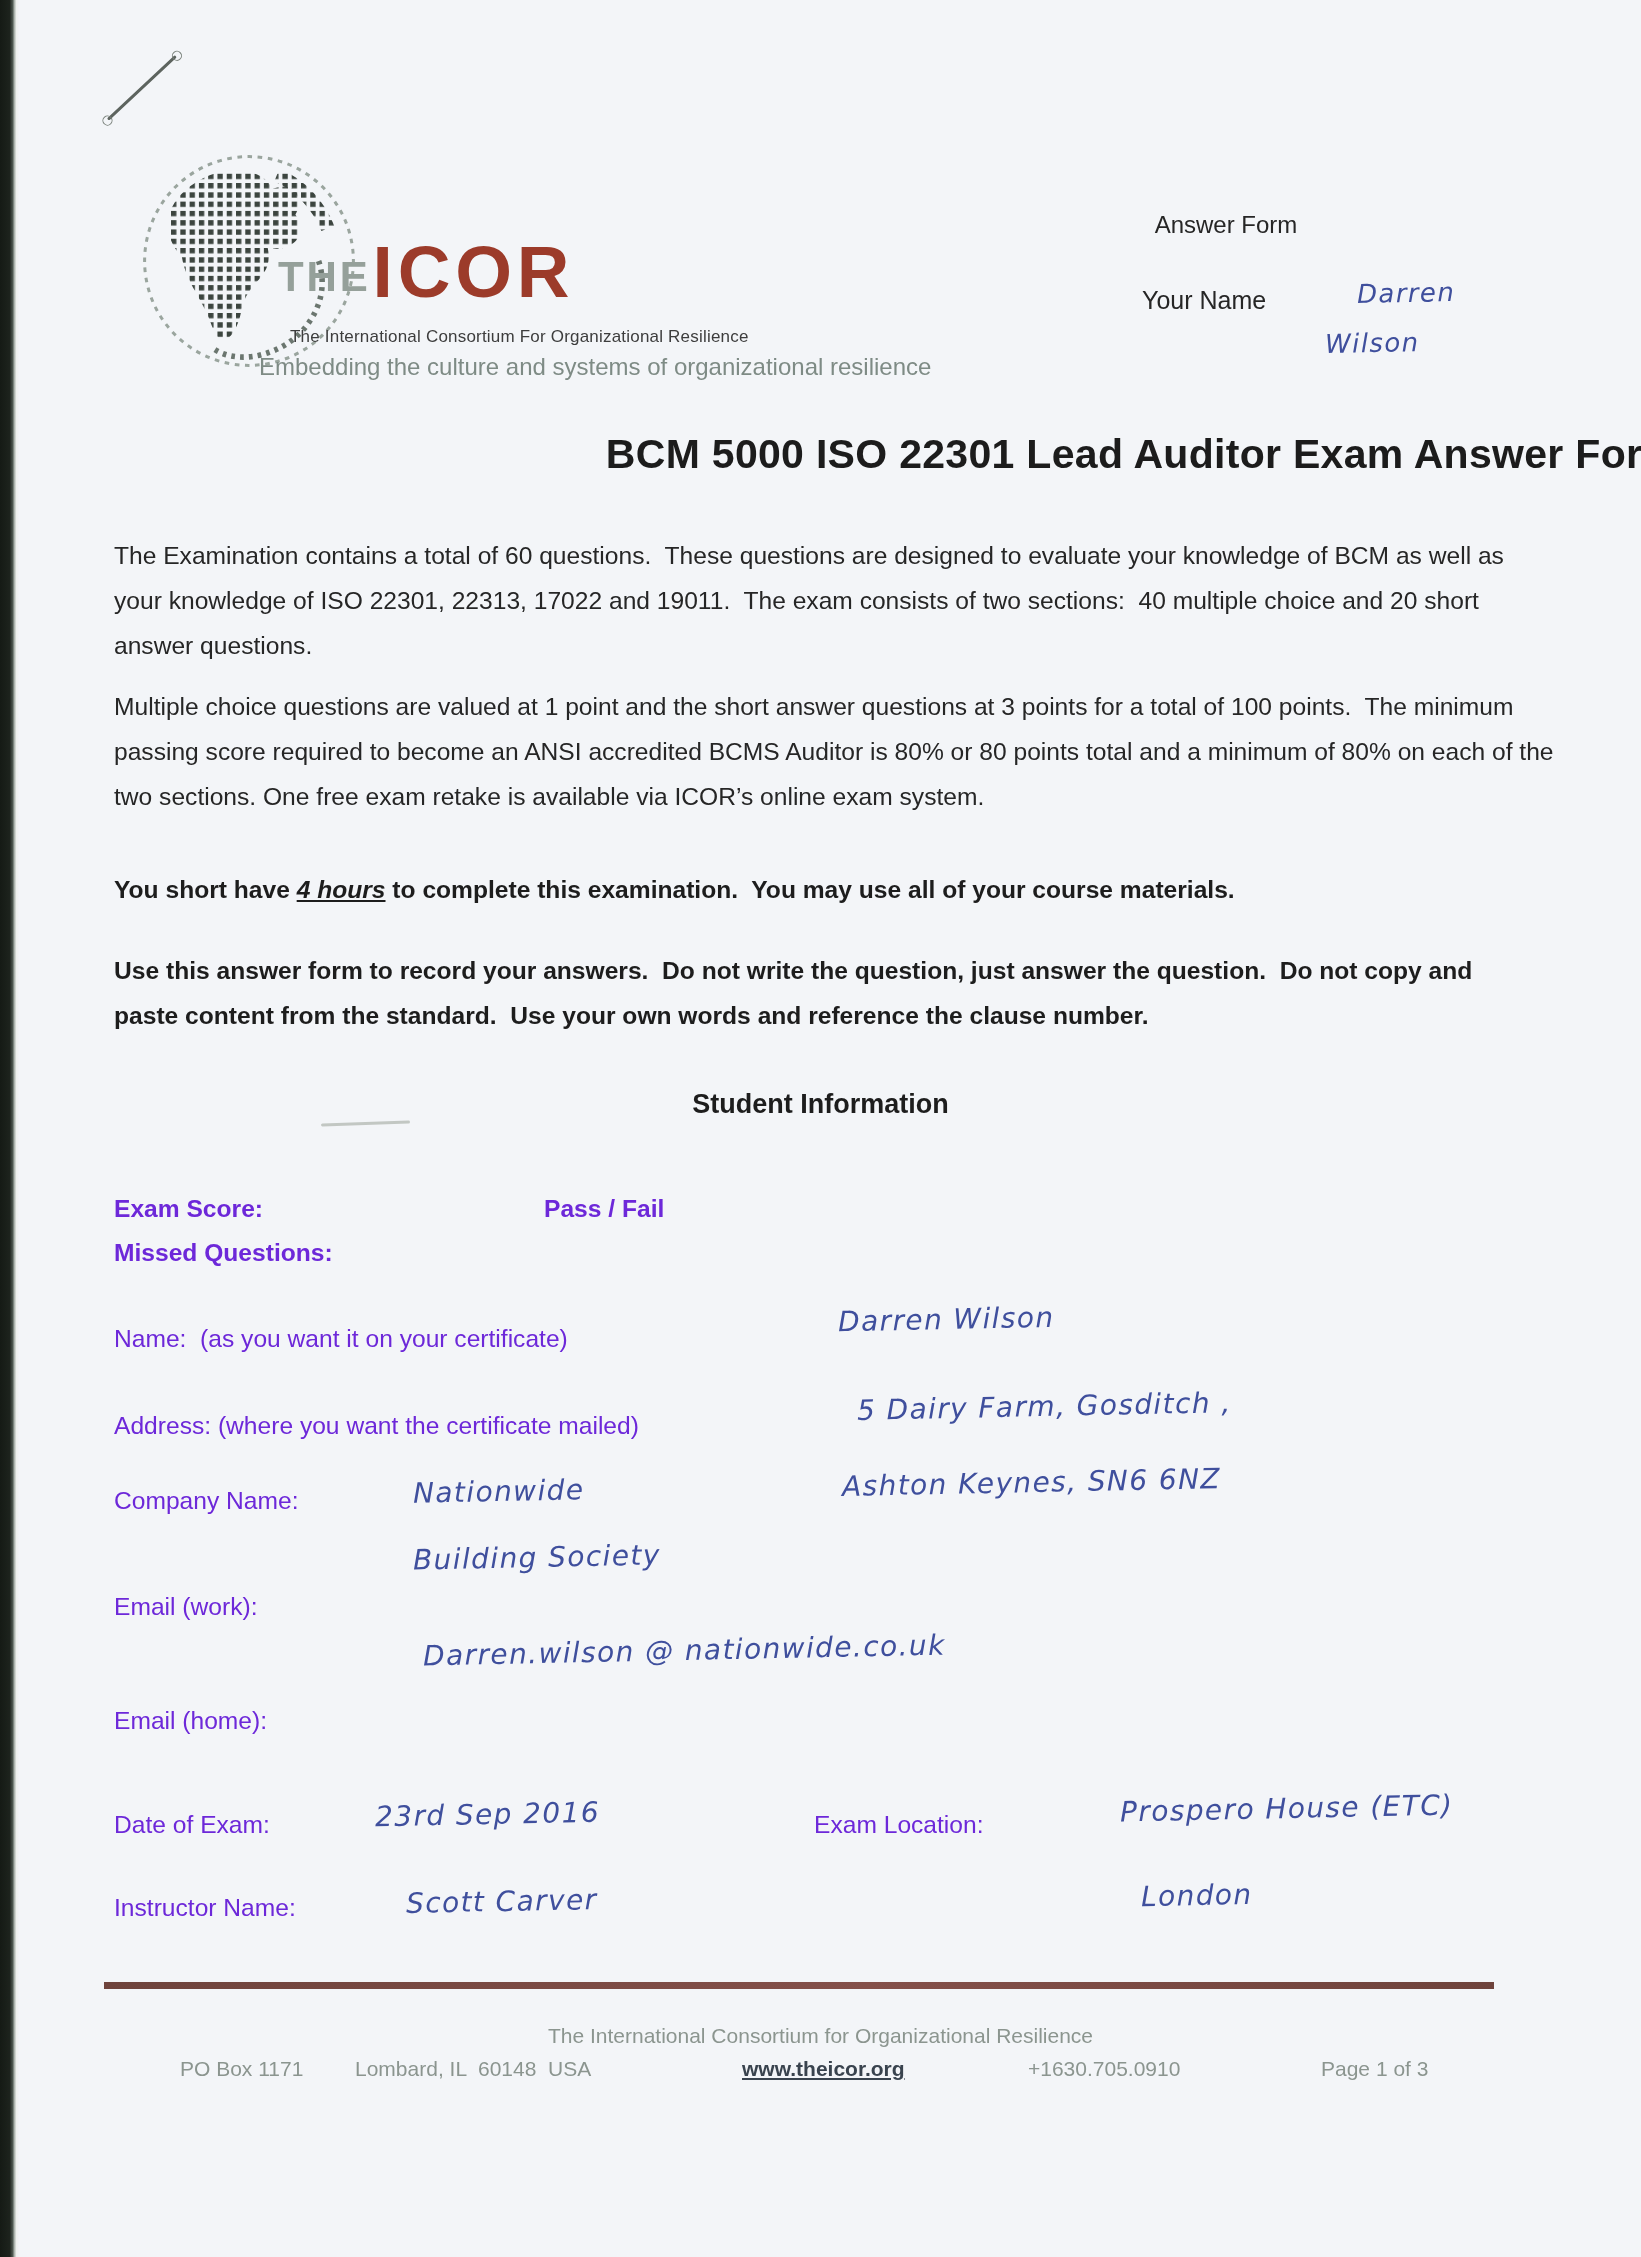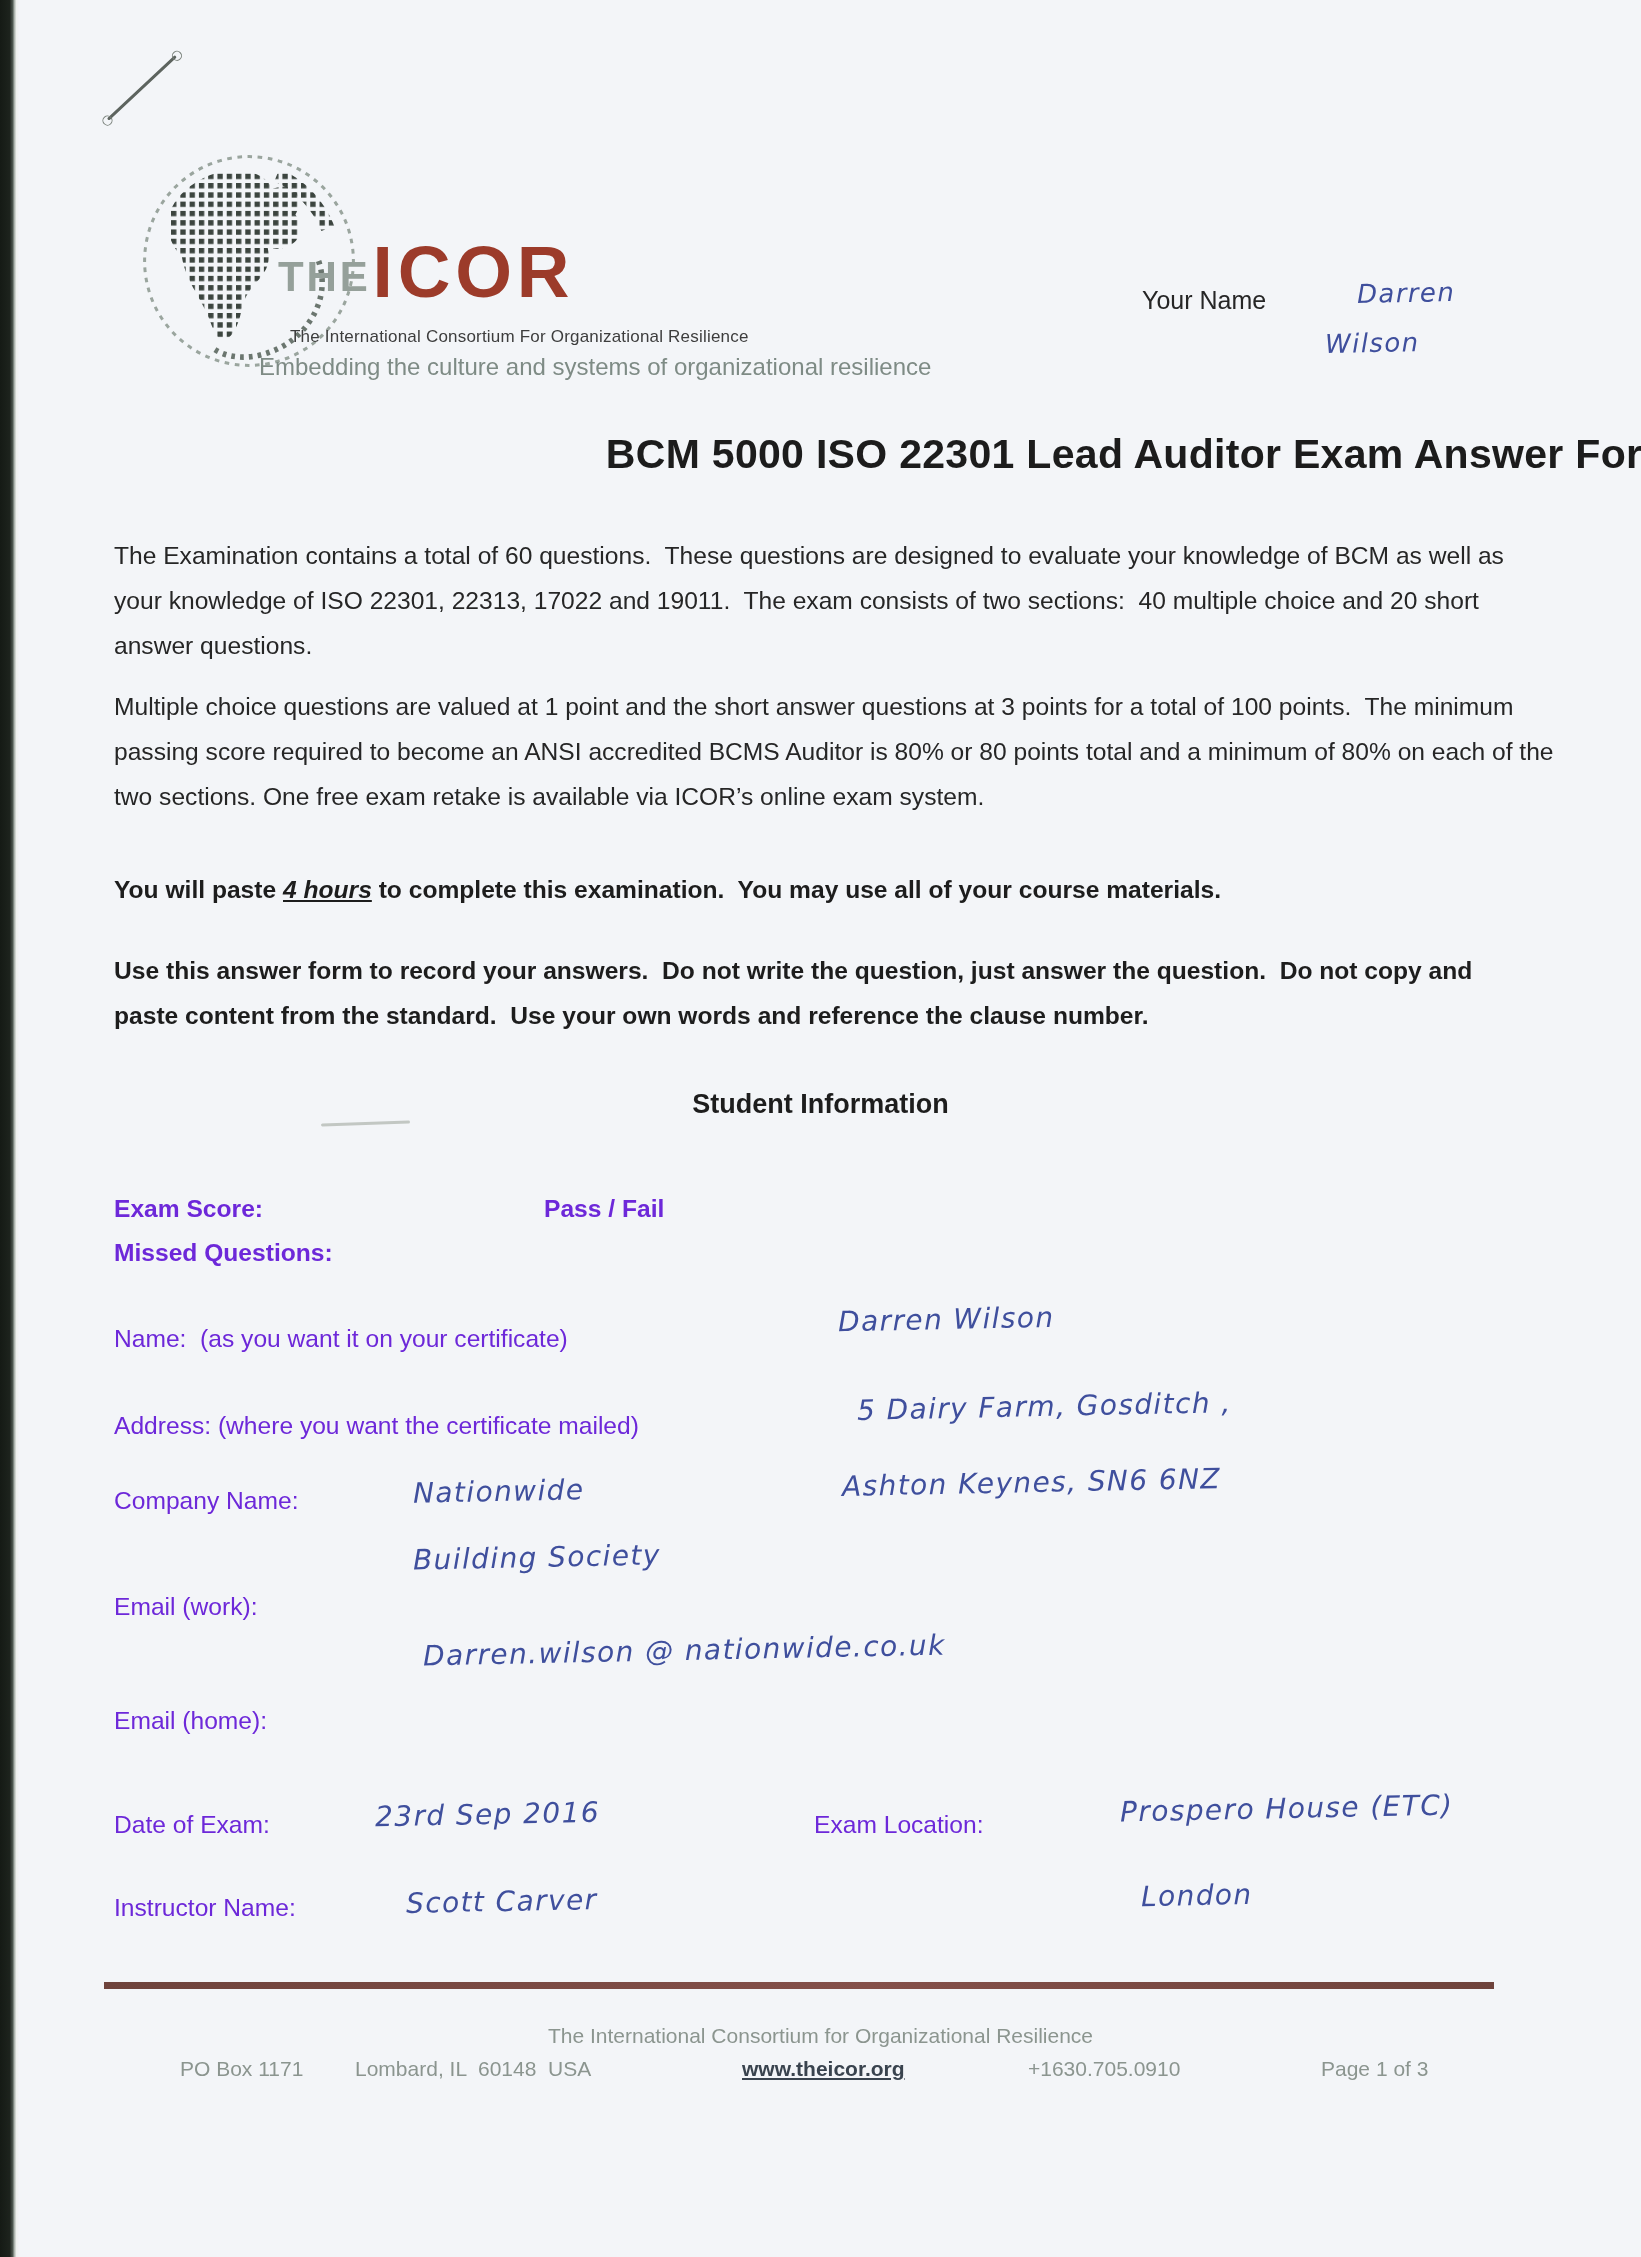--- a/index.html
+++ b/index.html
@@ -73,30 +73,31 @@
 </div>
 
 <div class="abs logo-row" style="left:278px;top:243px;">
   <span class="logo-the">THE</span>
   <span class="logo-icor">ICOR</span>
 </div>
 <div class="abs logo-subtitle" style="left:290px;top:327px;">The International Consortium For Organizational Resilience</div>
 <div class="abs tagline" style="left:259px;top:353px;">Embedding the culture and systems of organizational resilience</div>
 
 <div class="abs hdr-right">
+  <div>Answer Form</div>
 </div>
 <div class="abs your-name-label">Your Name</div>
 <div class="abs hand sm" style="left:1357px;top:278px;">Darren</div>
 <div class="abs hand sm" style="left:1325px;top:328px;">Wilson</div>
 
 <div class="abs main-title">BCM 5000 ISO 22301 Lead Auditor Exam Answer Form</div>
 
 <div class="abs para" style="top:533px;">The Examination contains a total of 60 questions.  These questions are designed to evaluate your knowledge of BCM as well as your knowledge of ISO 22301, 22313, 17022 and 19011.  The exam consists of two sections:  40 multiple choice and 20 short answer questions.</div>
 <div class="abs para" style="top:684px;width:1453px;">Multiple choice questions are valued at 1 point and the short answer questions at 3 points for a total of 100 points.  The minimum passing score required to become an ANSI accredited BCMS Auditor is 80% or 80 points total and a minimum of 80% on each of the two sections. One free exam retake is available via ICOR’s online exam system.</div>
-<div class="abs para bold" style="top:867px;width:1477px;"><span>You will paste </span><span class="uline">4 hours</span><span> to complete this examination.  You may use all of your course materials.</span></div>
+<div class="abs para bold" style="top:867px;width:1477px;"><span>You short have </span><span class="uline">4 hours</span><span> to complete this examination.  You may use all of your course materials.</span></div>
 <div class="abs para bold" style="top:948px;width:1390px;">Use this answer form to record your answers.  Do not write the question, just answer the question.  Do not copy and paste content from the standard.  Use your own words and reference the clause number.</div>
 
 <div class="abs section-heading">Student Information</div>
 <div class="abs smudge"></div>
 
 <div class="abs label bold" style="left:114px;top:1195px;">Exam Score:</div>
 <div class="abs label bold" style="left:544px;top:1195px;">Pass / Fail</div>
 <div class="abs label bold" style="left:114px;top:1239px;">Missed Questions:</div>
 
 <div class="abs label" style="left:114px;top:1325px;">Name:  (as you want it on your certificate)</div>

